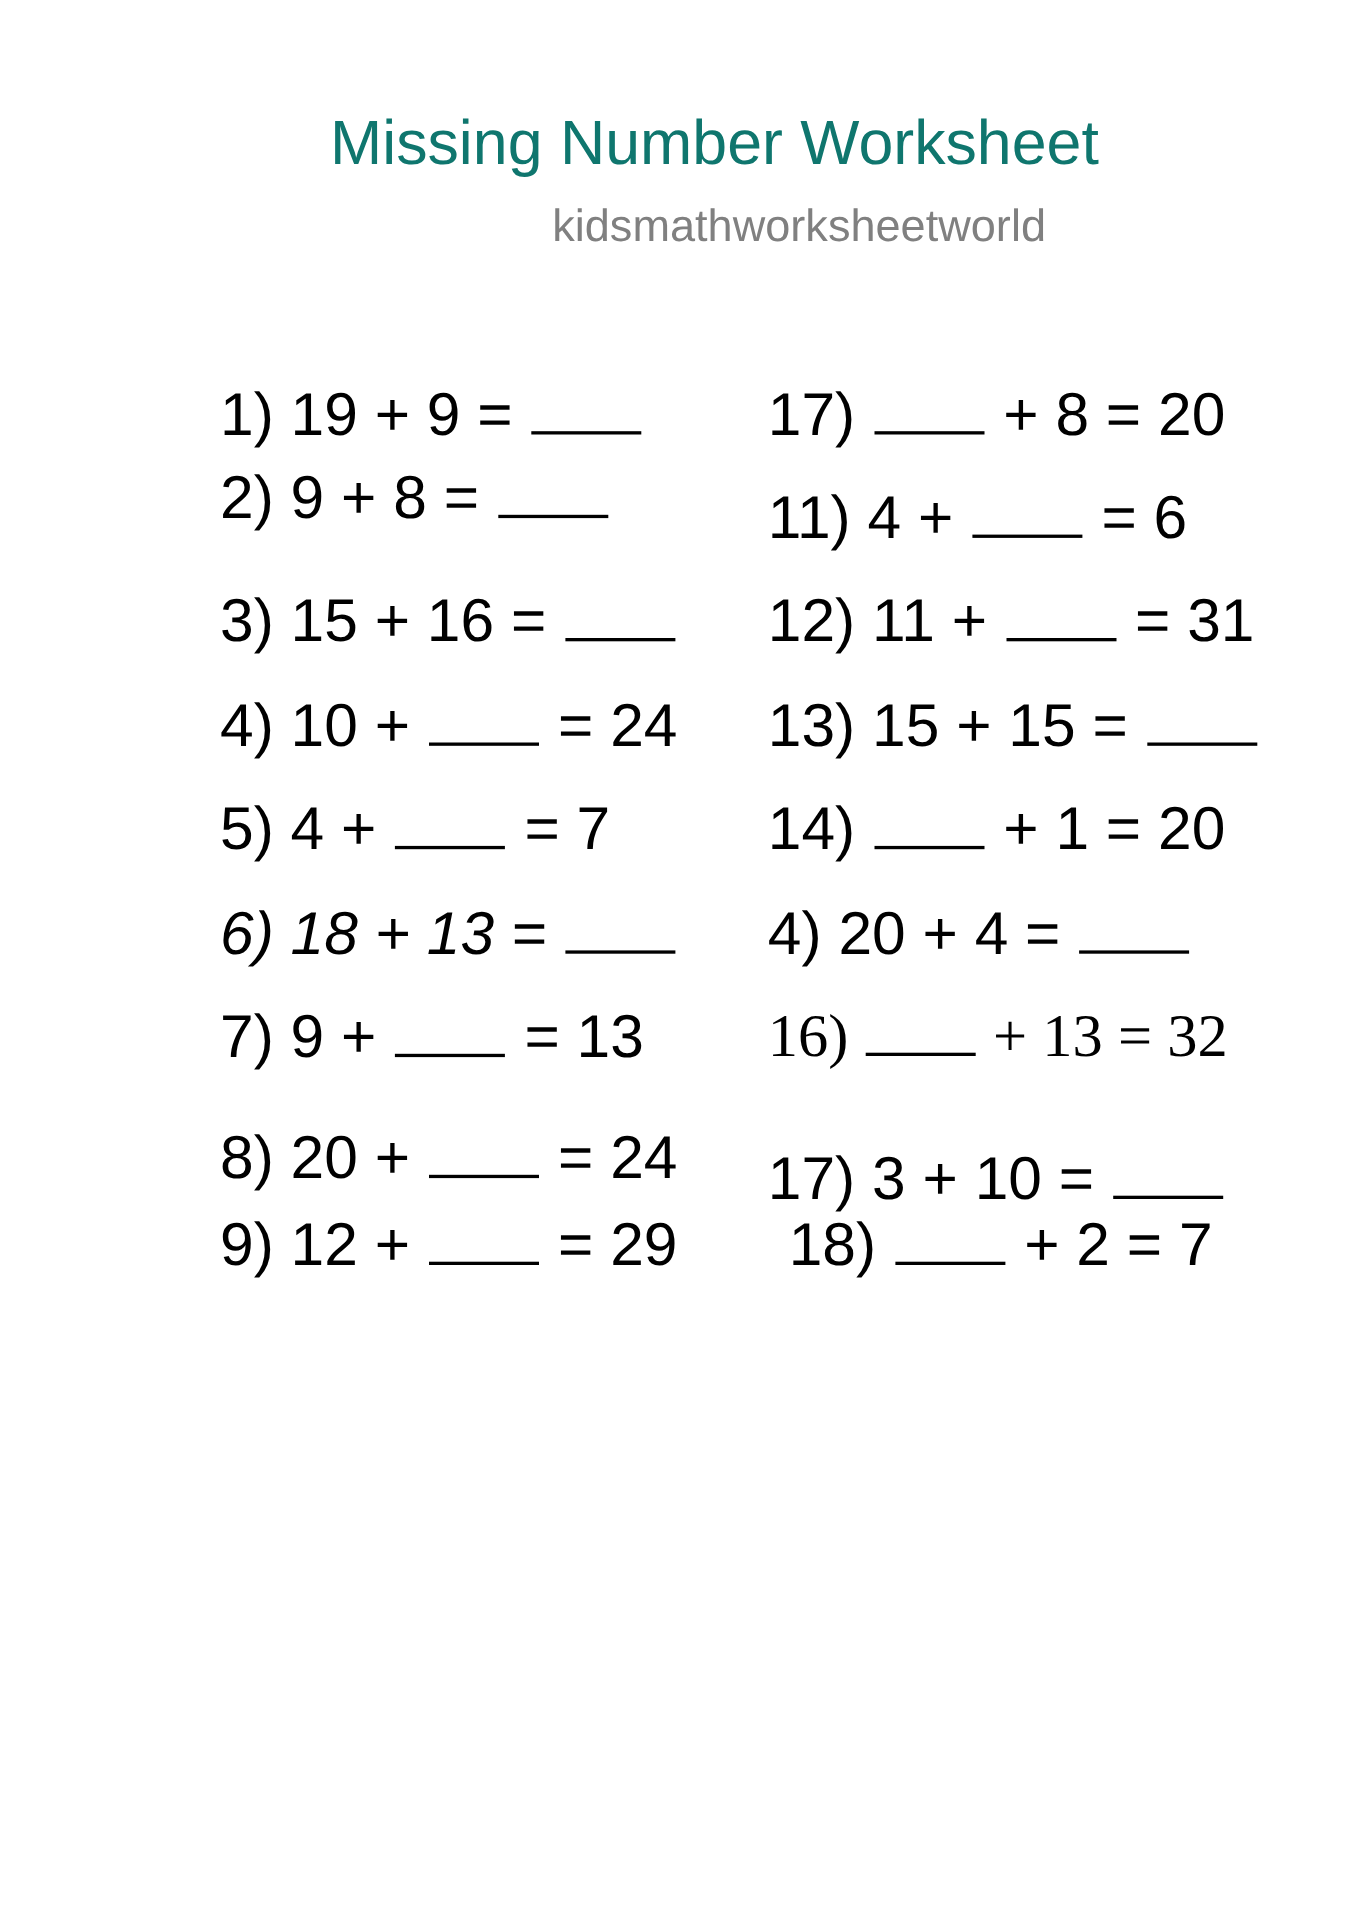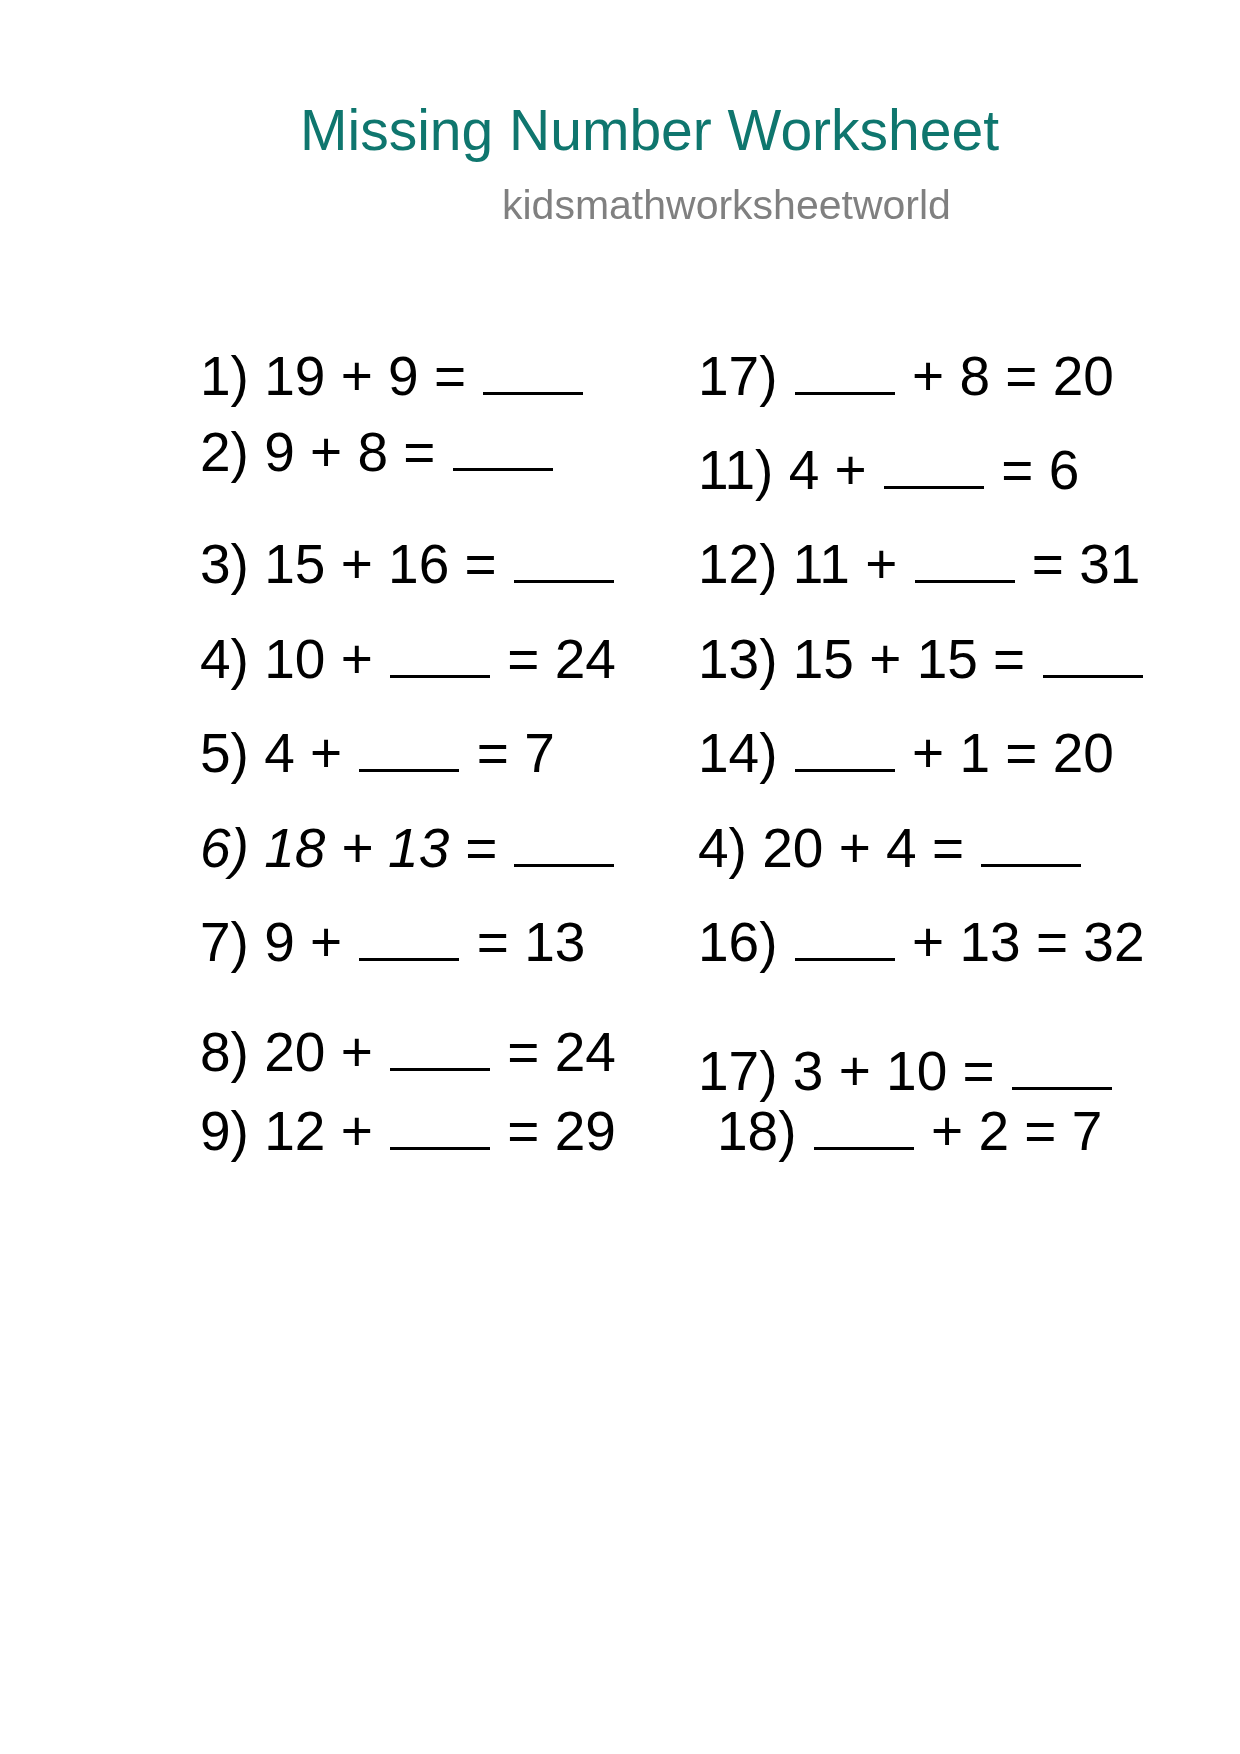--- a/index.html
+++ b/index.html
@@ -84,19 +84,19 @@
     <div class="problem" style="left:698px;top:446px;"><span>11)</span> <span>4 +</span> <span class="blank"></span> <span>= 6</span></div>
 
     <div class="problem" style="left:698px;top:540px;"><span>12)</span> <span>11 +</span> <span class="blank"></span> <span>= 31</span></div>
 
     <div class="problem" style="left:698px;top:635px;"><span>13)</span> <span>15 + 15 =</span> <span class="blank"></span></div>
 
     <div class="problem" style="left:698px;top:729px;"><span>14)</span> <span class="blank"></span> <span>+ 1 = 20</span></div>
 
     <div class="problem" style="left:698px;top:824px;"><span>4)</span> <span>20 + 4 =</span> <span class="blank"></span></div>
 
-    <div class="problem" style="left:698px;top:918px;"><span>16)</span> <span class="blank"></span> <span>+ 13 = 32</span></div>
+    <div class="problem" style="left:698px;top:918px;font-family:Liberation Serif, serif;"><span>16)</span> <span class="blank"></span> <span>+ 13 = 32</span></div>
 
     <div class="problem" style="left:698px;top:1012px;margin-top:35px;"><span>17)</span> <span>3 + 10 =</span> <span class="blank"></span></div>
 
     <div class="problem" style="left:698px;top:1107px;margin-left:19px;"><span>18)</span> <span class="blank"></span> <span>+ 2 = 7</span></div>
   </div>
 </div>
 
 </body></html>

